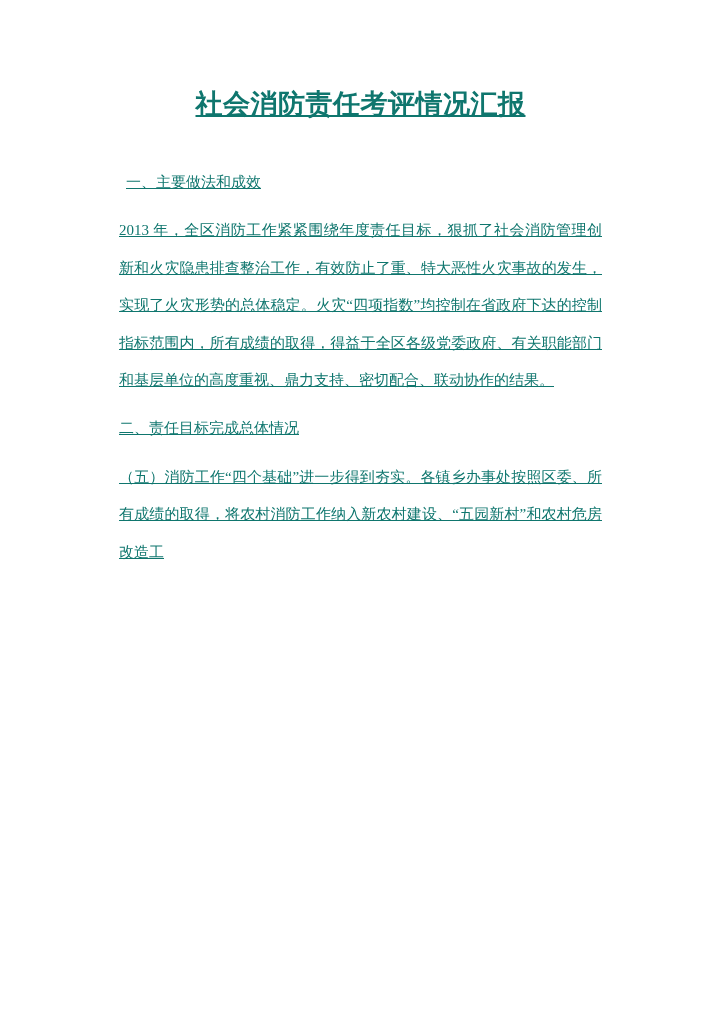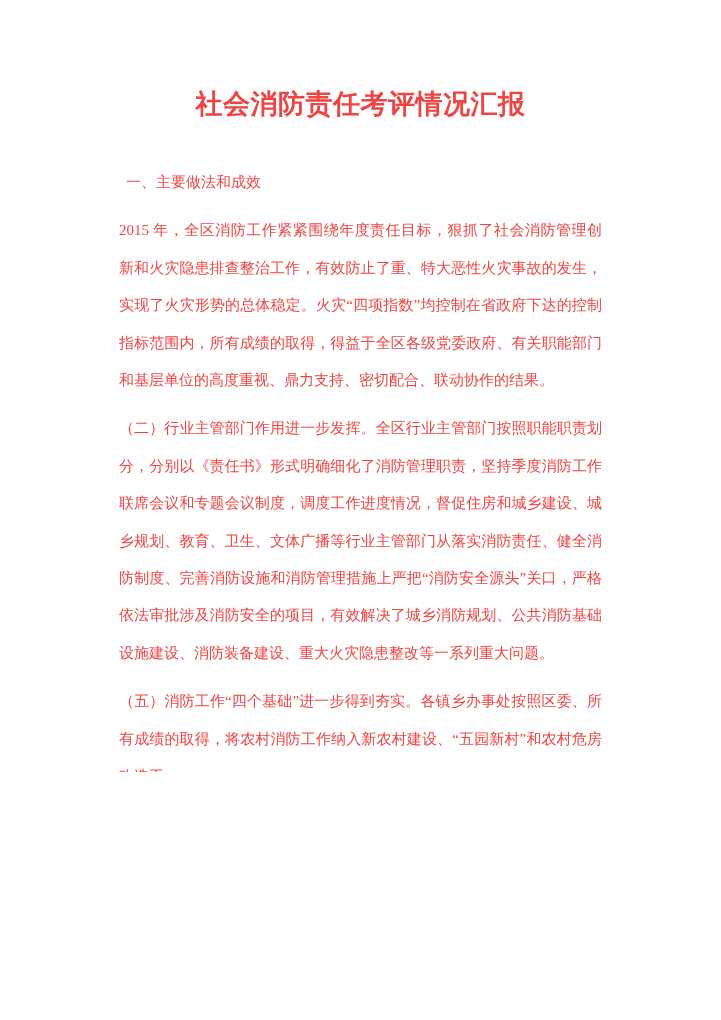--- a/index.html
+++ b/index.html
@@ -7,22 +7,23 @@
     padding: 0;
     background: #ffffff;
   }
   .page {
     position: relative;
     width: 721px;
     height: 772px;
     background: #ffffff;
     overflow: hidden;
     font-family: "Liberation Serif", "DejaVu Serif", serif;
-    color: #ef4444;
+    color: #0f766e;
     box-sizing: border-box;
+    text-decoration: underline;
   }
   .doc-title {
     margin: 0;
     padding-top: 86px;
     text-align: center;
     font-size: 27px;
     line-height: 36px;
     font-weight: bold;
     letter-spacing: 0.5px;
   }
@@ -43,21 +44,21 @@
 </style>
 </head>
 <body>
 
 <div class="page">
   <h1 class="doc-title">社会消防责任考评情况汇报</h1>
 
   <div class="doc-body">
     <p class="heading-indent">一、主要做法和成效</p>
 
-    <p>2015 年，全区消防工作紧紧围绕年度责任目标，狠抓了社会消防管理创新和火灾隐患排查整治工作，有效防止了重、特大恶性火灾事故的发生，实现了火灾形势的总体稳定。火灾“四项指数”均控制在省政府下达的控制指标范围内，所有成绩的取得，得益于全区各级党委政府、有关职能部门和基层单位的高度重视、鼎力支持、密切配合、联动协作的结果。</p>
+    <p>2013 年，全区消防工作紧紧围绕年度责任目标，狠抓了社会消防管理创新和火灾隐患排查整治工作，有效防止了重、特大恶性火灾事故的发生，实现了火灾形势的总体稳定。火灾“四项指数”均控制在省政府下达的控制指标范围内，所有成绩的取得，得益于全区各级党委政府、有关职能部门和基层单位的高度重视、鼎力支持、密切配合、联动协作的结果。</p>
+
+    <p>二、责任目标完成总体情况</p>
 
 
-
-    <p>（二）行业主管部门作用进一步发挥。全区行业主管部门按照职能职责划分，分别以《责任书》形式明确细化了消防管理职责，坚持季度消防工作联席会议和专题会议制度，调度工作进度情况，督促住房和城乡建设、城乡规划、教育、卫生、文体广播等行业主管部门从落实消防责任、健全消防制度、完善消防设施和消防管理措施上严把“消防安全源头”关口，严格依法审批涉及消防安全的项目，有效解决了城乡消防规划、公共消防基础设施建设、消防装备建设、重大火灾隐患整改等一系列重大问题。</p>
 
     <p>（五）消防工作“四个基础”进一步得到夯实。各镇乡办事处按照区委、所有成绩的取得，将农村消防工作纳入新农村建设、“五园新村”和农村危房改造工</p>
   </div>
 </div>
 
 </body></html>

